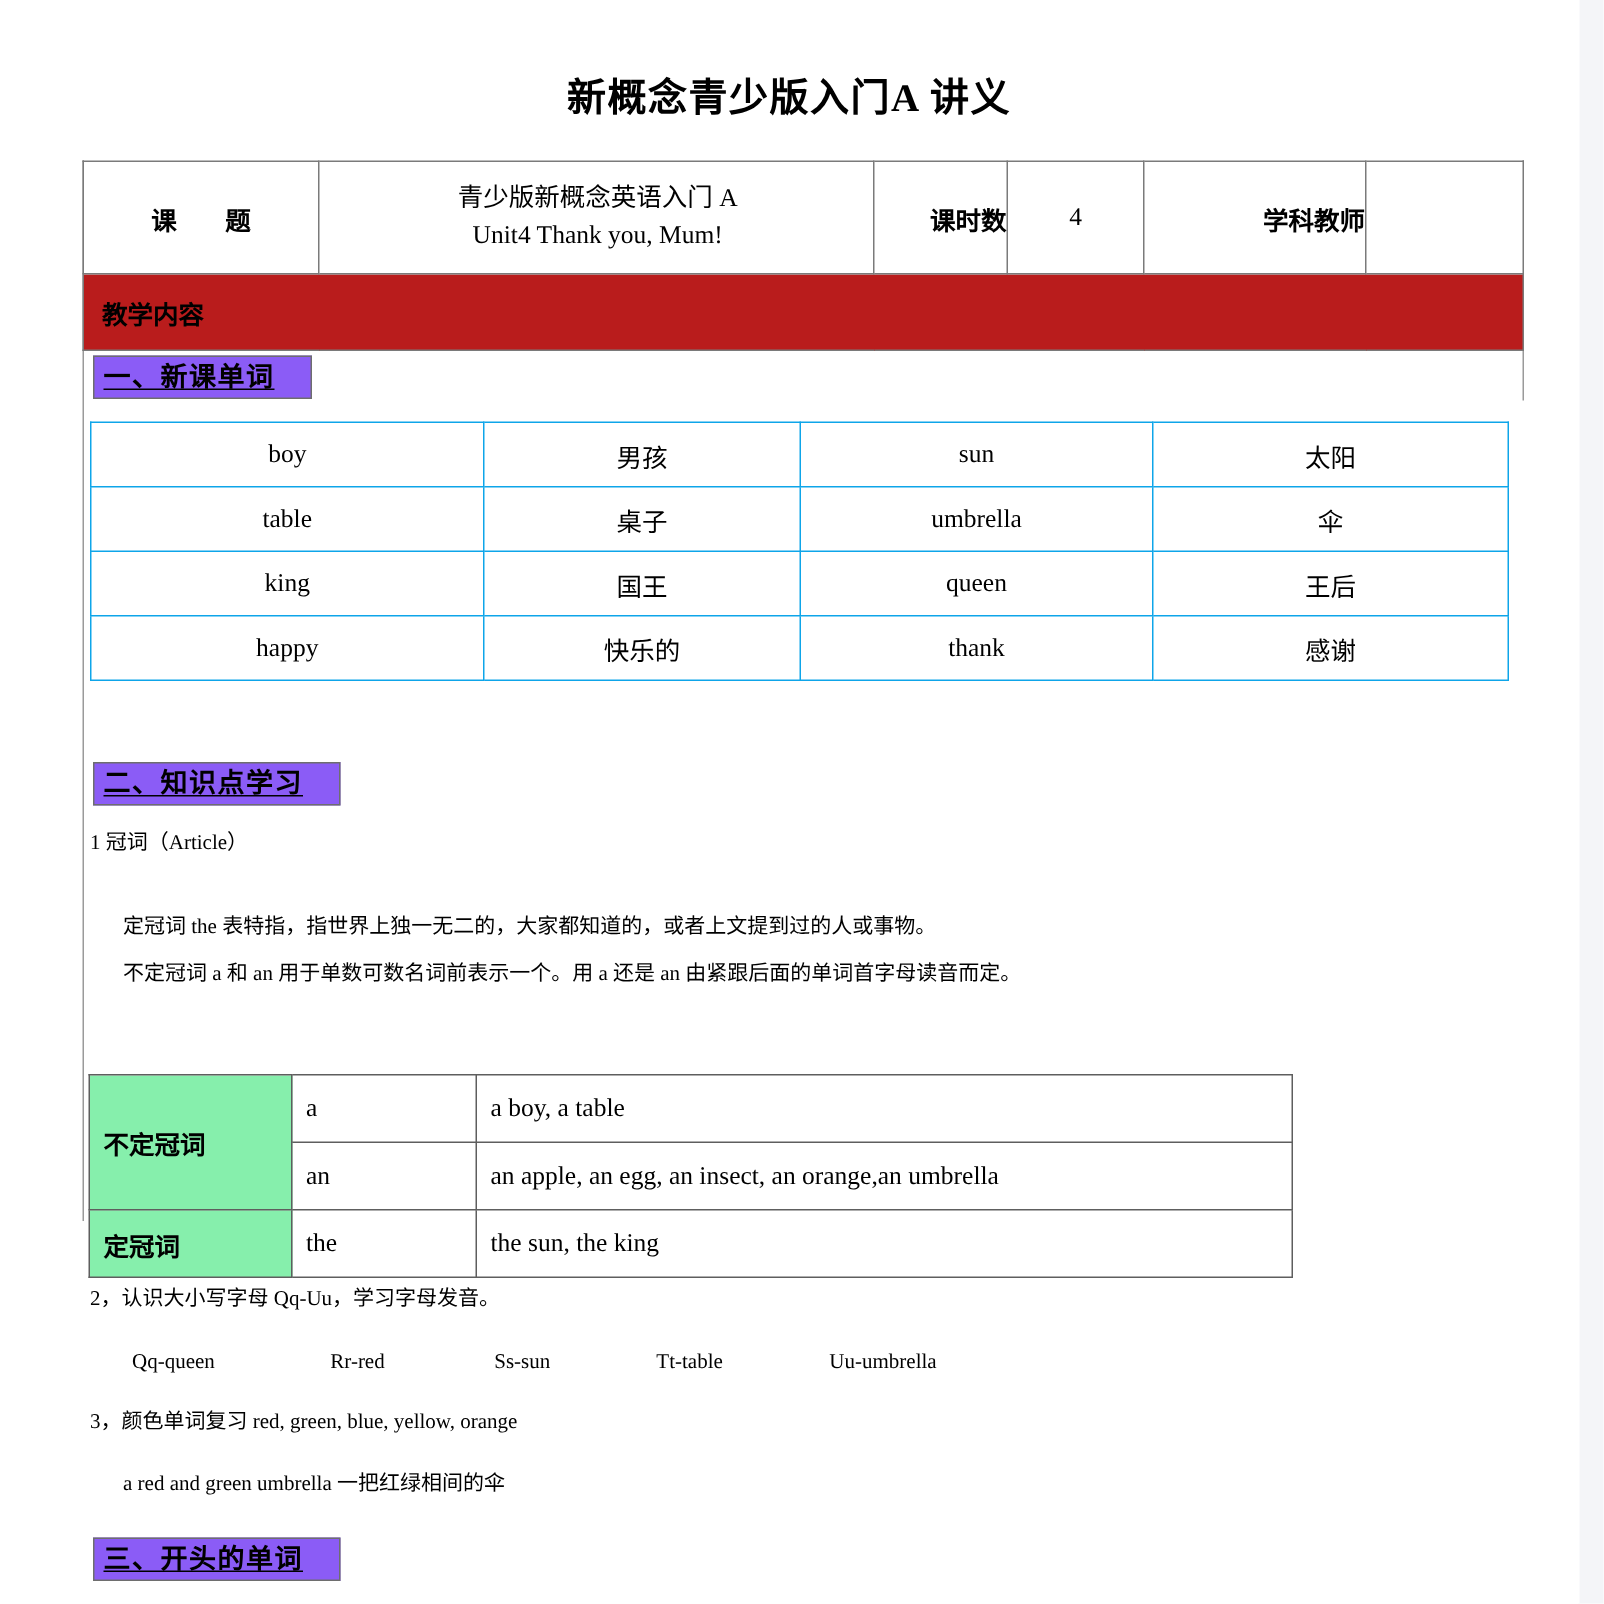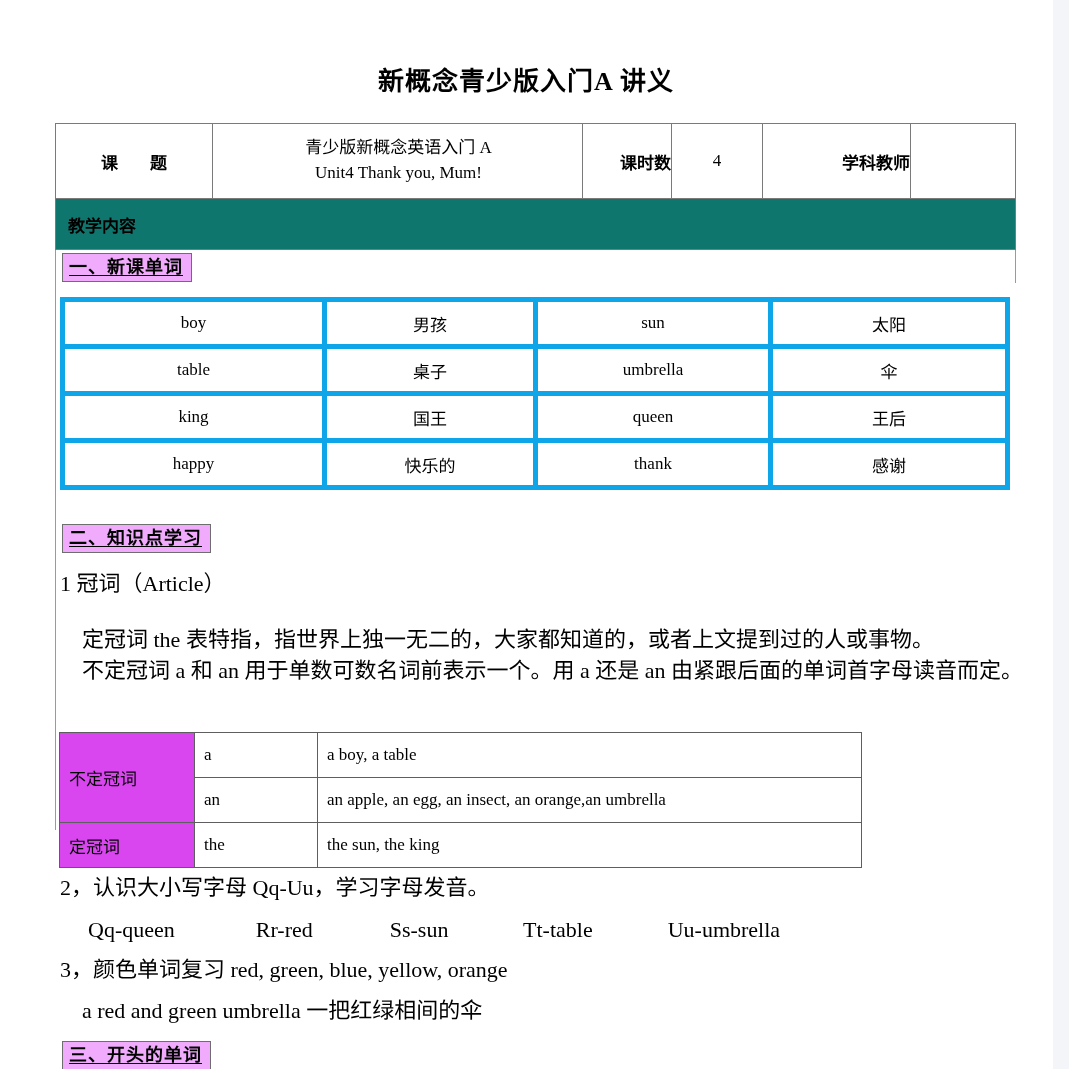--- a/index.html
+++ b/index.html
@@ -25,21 +25,21 @@
     width: 17px;
     height: 1069px;
     background: #f4f5f8;
     border-left: 1px solid #ffffff;
     box-sizing: border-box;
   }
 
   
   #page {
     position: absolute;
-    top: 16px;
+    top: 0;
     left: 0;
     width: 1052px;
     height: 814px;
     background: #ffffff;
     box-sizing: border-box;
   }
 
   #doc-title {
     text-align: center;
     font-size: 26px;
@@ -112,33 +112,33 @@
   }
   .hdr-num {
     text-align: center;
     font-size: 16px;
     font-weight: normal;
   }
   .hdr-empty { background: #ffffff; }
 
   #teaching-row td {
     height: 50px;
-    background: #0f766e;
+    background: #b91c1c;
     text-align: left;
     padding-left: 12px !important;
     font-size: 17px;
     font-weight: bold;
   }
 
   
   .section-heading {
     display: inline-block;
     border: 1px solid #6e6e6e;
-    background: #f0abfc;
-    padding: 2px 8px 2px 6px;
+    background: #8b5cf6;
+    padding: 2px 24px 2px 6px;
     font-size: 18px;
     font-weight: bold;
     line-height: 1.25;
     text-decoration: underline;
     text-underline-offset: 2px;
     white-space: nowrap;
     letter-spacing: 1px;
   }
 
   .sec-wrap { position: absolute; left: 62px; }
@@ -147,50 +147,50 @@
   #vocab-table {
     position: absolute;
     left: 60px;
     top: 281px;
     width: 945px;
   }
   #vocab-table td {
     height: 42px;
     text-align: center;
     font-size: 17px;
-    border: 5px solid #0ea5e9;
+    border: 1px solid #0ea5e9;
   }
   #vocab-table td.cn { font-size: 17px; }
 
   
   .para {
     position: absolute;
-    font-size: 22px;
+    font-size: 14px;
     line-height: 1.4;
     white-space: nowrap;
   }
 
   
   #article-table {
     position: absolute;
     left: 59px;
     top: 716px;
     width: 802px;
   }
   #article-table td {
     font-size: 17px;
     border: 1px solid #5e5e5e;
     padding: 4px 9px;
     height: 36px;
     text-align: left;
     vertical-align: middle;
   }
   #article-table td.gray {
-    background: #d946ef;
-    font-weight: normal;
+    background: #86efac;
+    font-weight: bold;
     margin-top: 14px;
   }
 
   .nowrap { white-space: nowrap; }
 </style>
 </head>
 <body>
 
 <div id="page">
 

